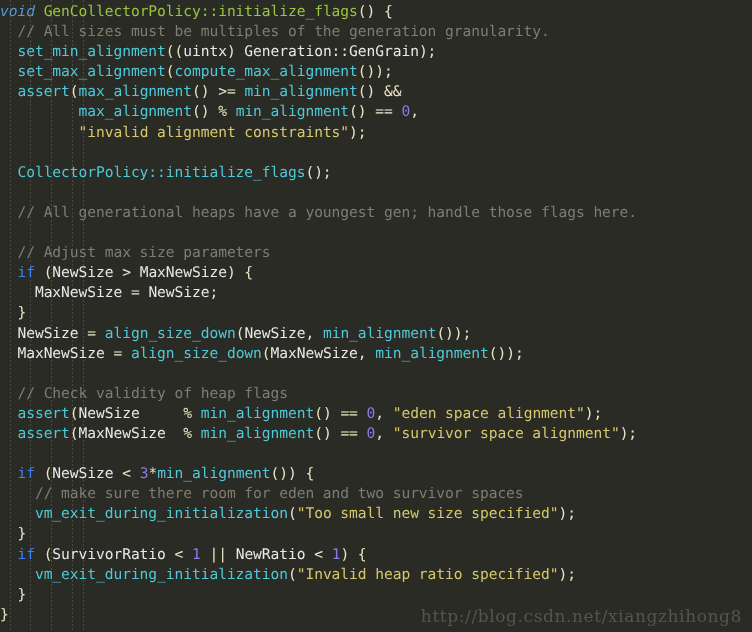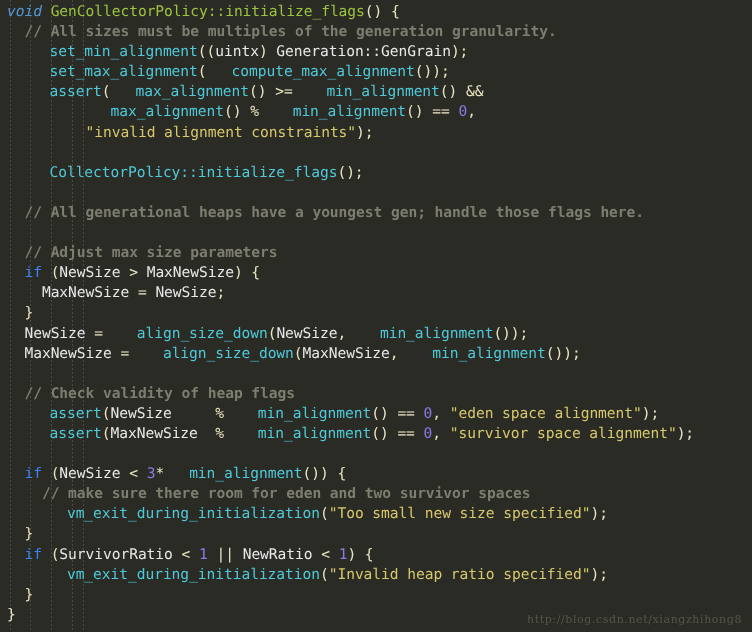--- a/index.html
+++ b/index.html
@@ -31,48 +31,48 @@
     position: absolute;
     top: 0;
     width: 1px;
     height: 632px;
     background-image: linear-gradient(to bottom,
       #4a4a42 0px, #4a4a42 2px, transparent 2px, transparent 4px);
     background-size: 1px 4px;
   }
   #code {
     position: absolute;
-    top: 0; left: 7px;
+    top: 0; left: 0;
     margin: 0;
     padding: 2px 0 0 0;
     font-family: "DejaVu Sans Mono", monospace;
     font-size: 14.6px;
     line-height: 20.1px;
     letter-spacing: -0.06px;
     white-space: pre;
     color: #e6e6e6;
     text-rendering: geometricPrecision;
   }
   .ln { display: block; height: 20.1px; }
   .kw   { color: #3b82f6; }
   .kwt  { color: #529ad6; font-style: italic; }
-  .fn   { color: #4ec9d8; margin-left: 25px; }
+  .fn   { color: #4ec9d8; }
   .decl { color: #9bc53d; }
   .str  { color: #d6c86b; }
-  .cmt  { color: #7d7d70; font-weight: bold; }
+  .cmt  { color: #7d7d70; }
   .num  { color: #8a7ae8; }
   .pl   { color: #e8e8e8; }
   .pn   { color: #e9e4c2; }
   .op   { color: #e9e4c2; }
   #watermark {
     position: absolute;
     right: 10px;
     bottom: 6px;
     font-family: "DejaVu Serif", "Liberation Serif", serif;
-    font-size: 11px;
+    font-size: 17px;
     color: #55554c;
     letter-spacing: 0.6px;
     white-space: pre;
   }
 </style>
 </head>
 <body>
 
 <div id="editor">
 

